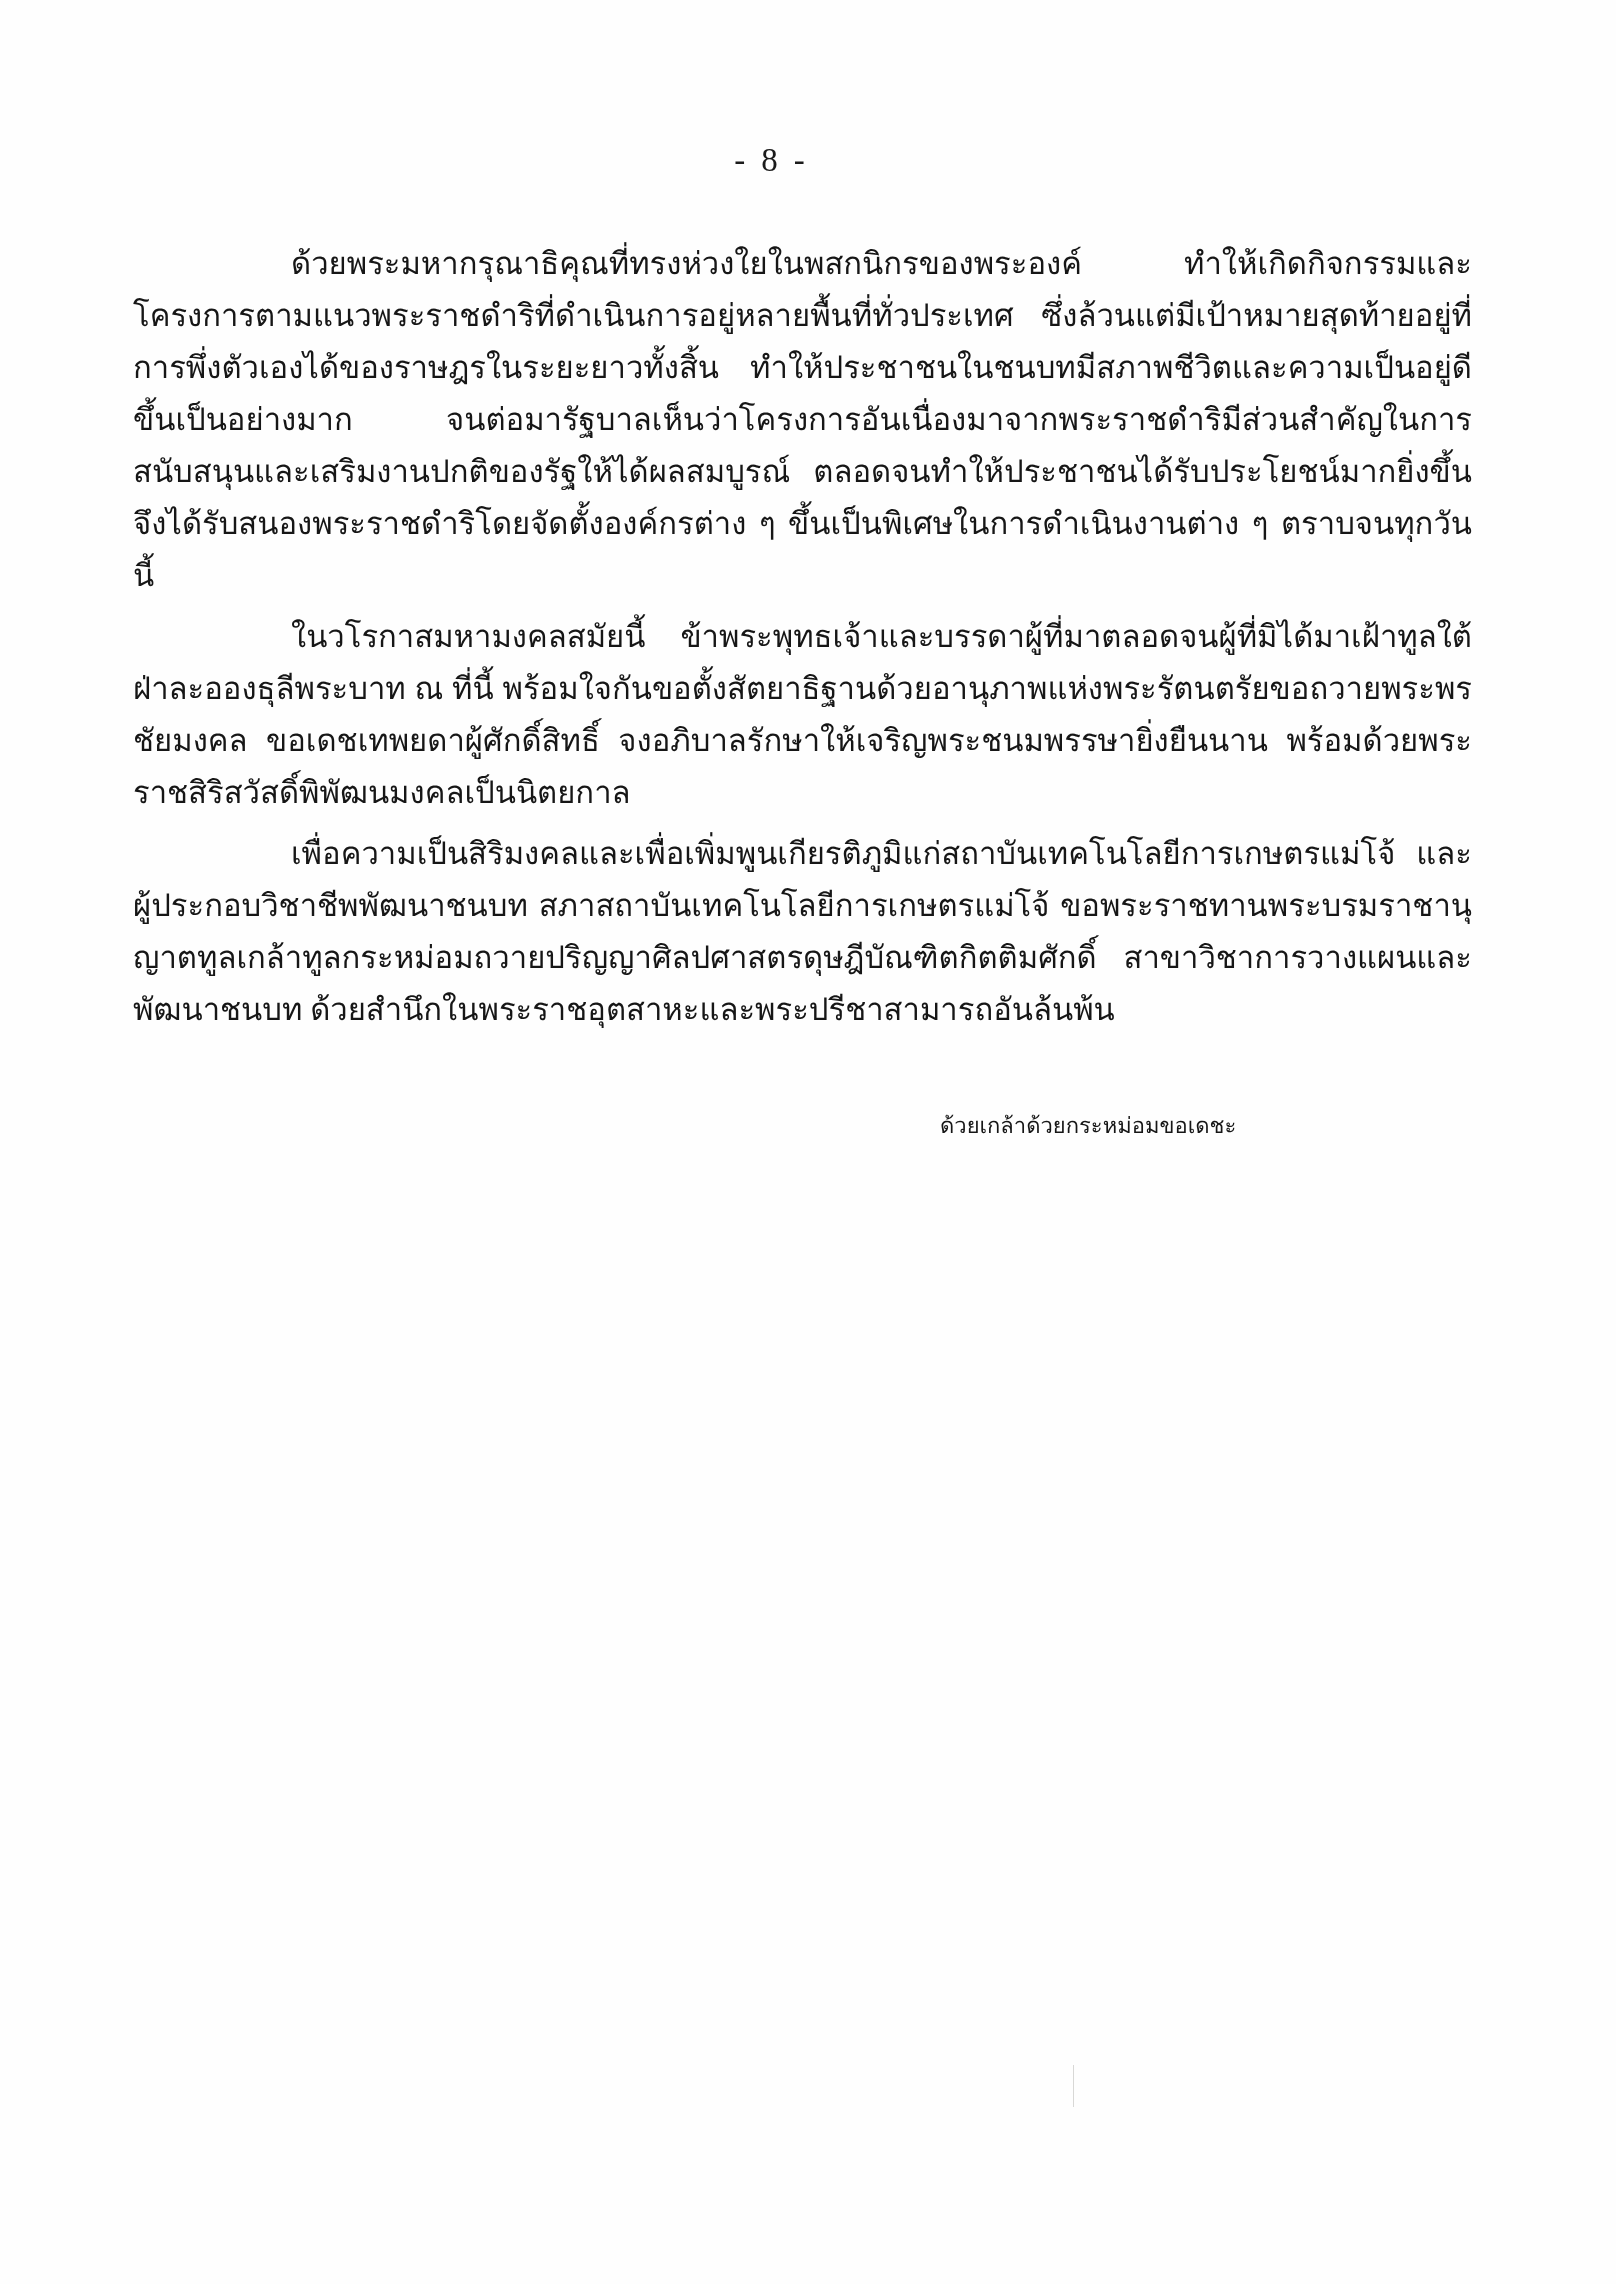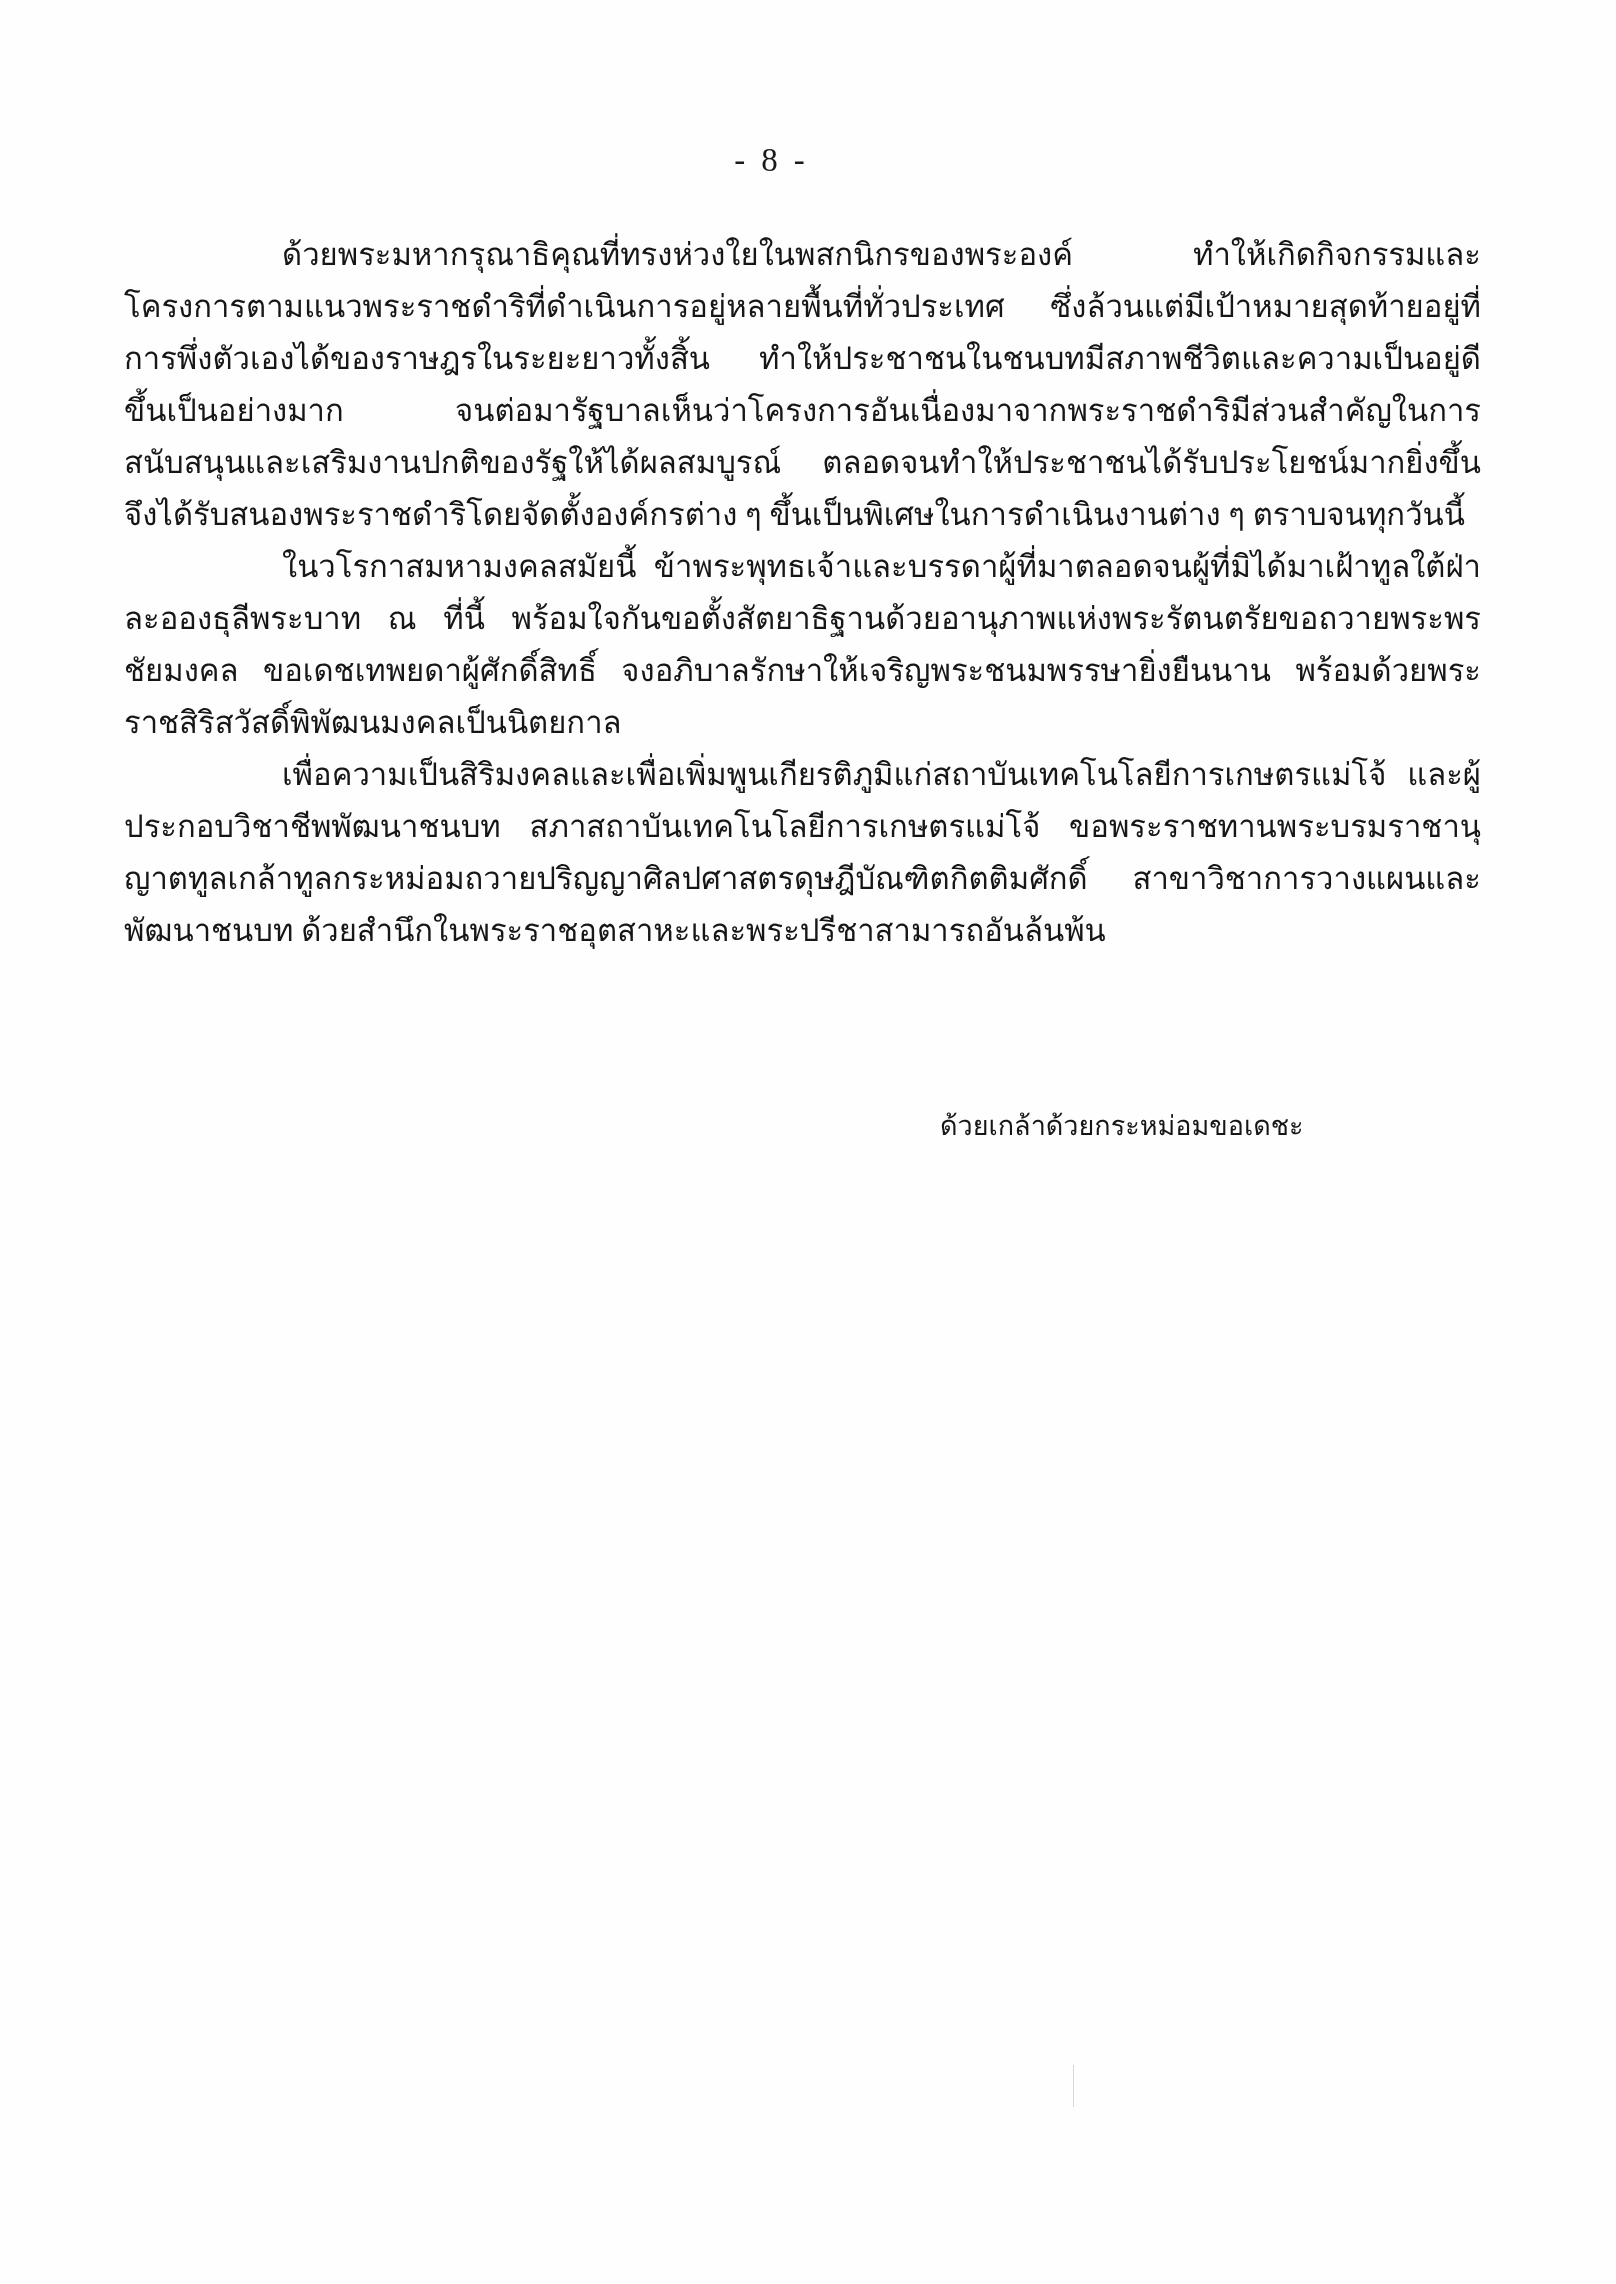--- a/index.html
+++ b/index.html
@@ -43,29 +43,29 @@
     width: 1357px;
     font-size: 31px;
     line-height: 52px;
     text-align: justify;
     text-justify: inter-word;
     color: #161616;
   }
 
   .body-text p {
     text-indent: 158px;
-    margin: 0;
+    margin: 9px;
     word-break: normal;
   }
 
   .closing-line {
     position: absolute;
     top: 1100px;
     left: 940px;
-    font-size: 27px;
+    font-size: 22px;
     line-height: 52px;
     white-space: nowrap;
     color: #161616;
   }
 
   
   .scan-artifact {
     position: absolute;
     top: 2065px;
     left: 1073px;

